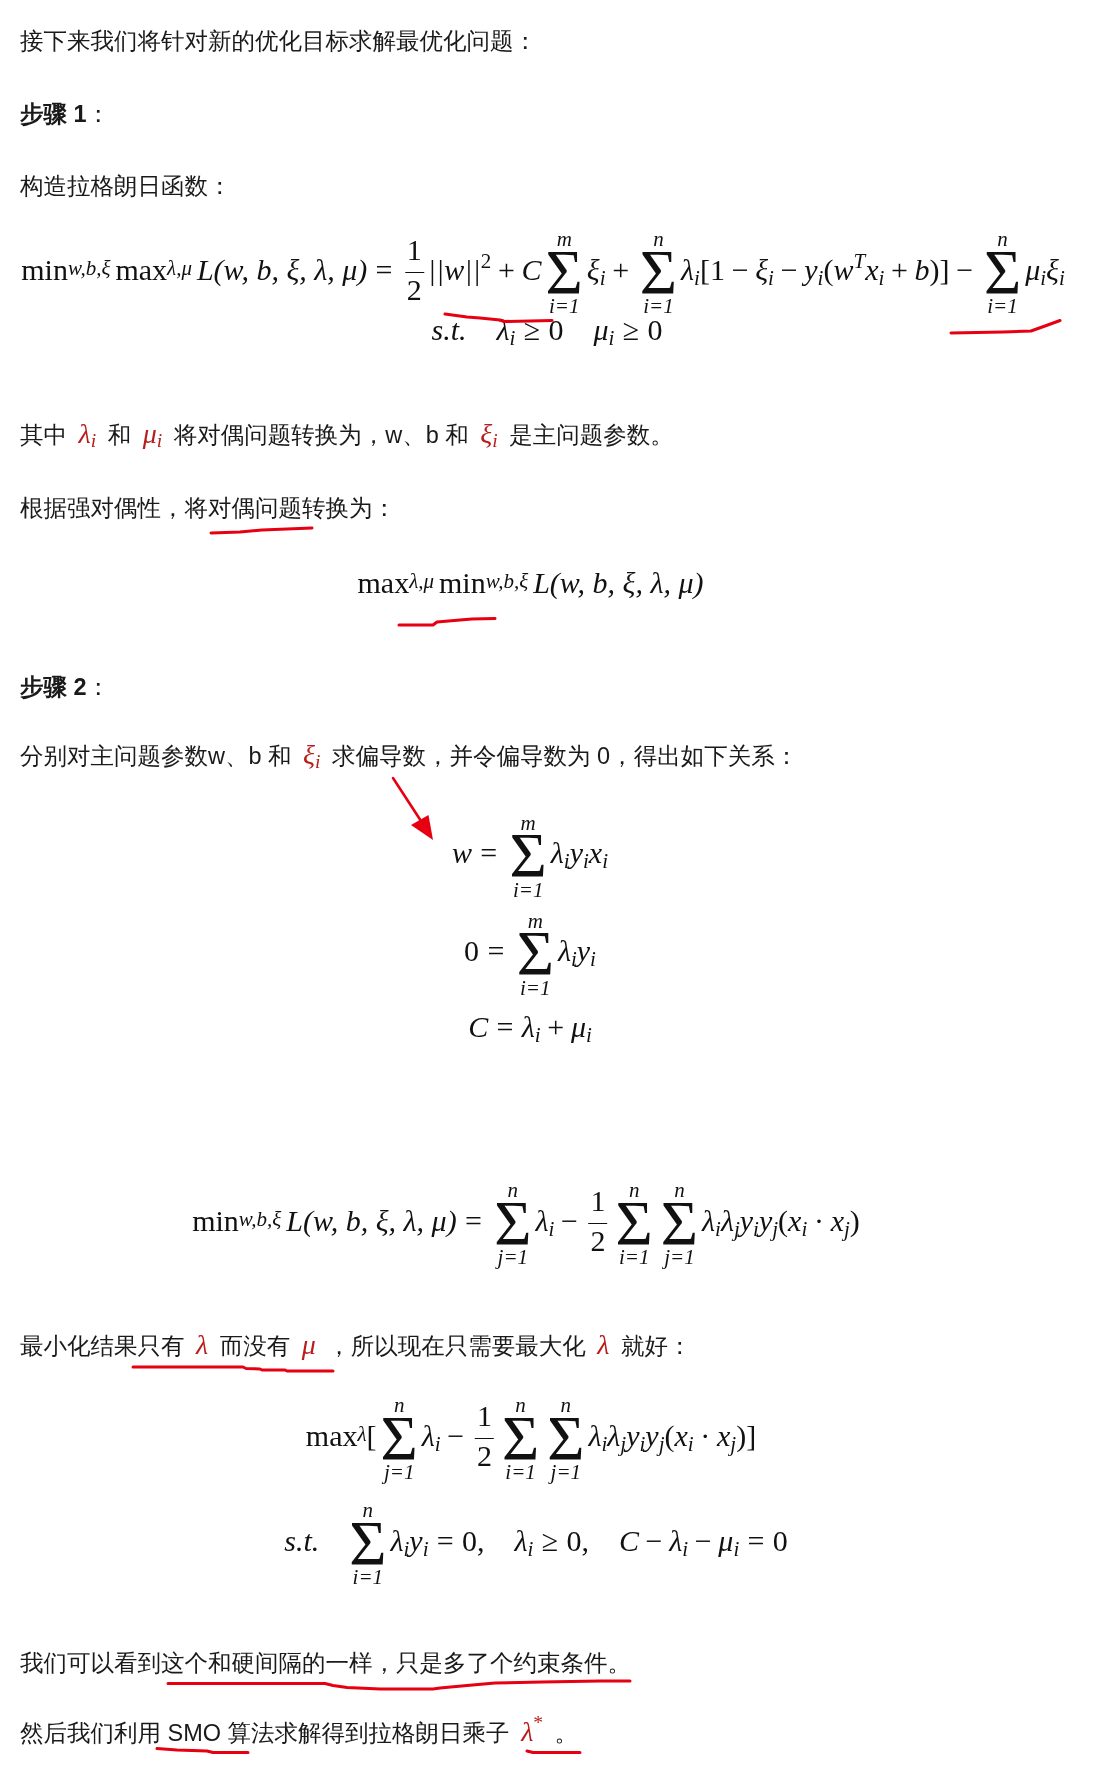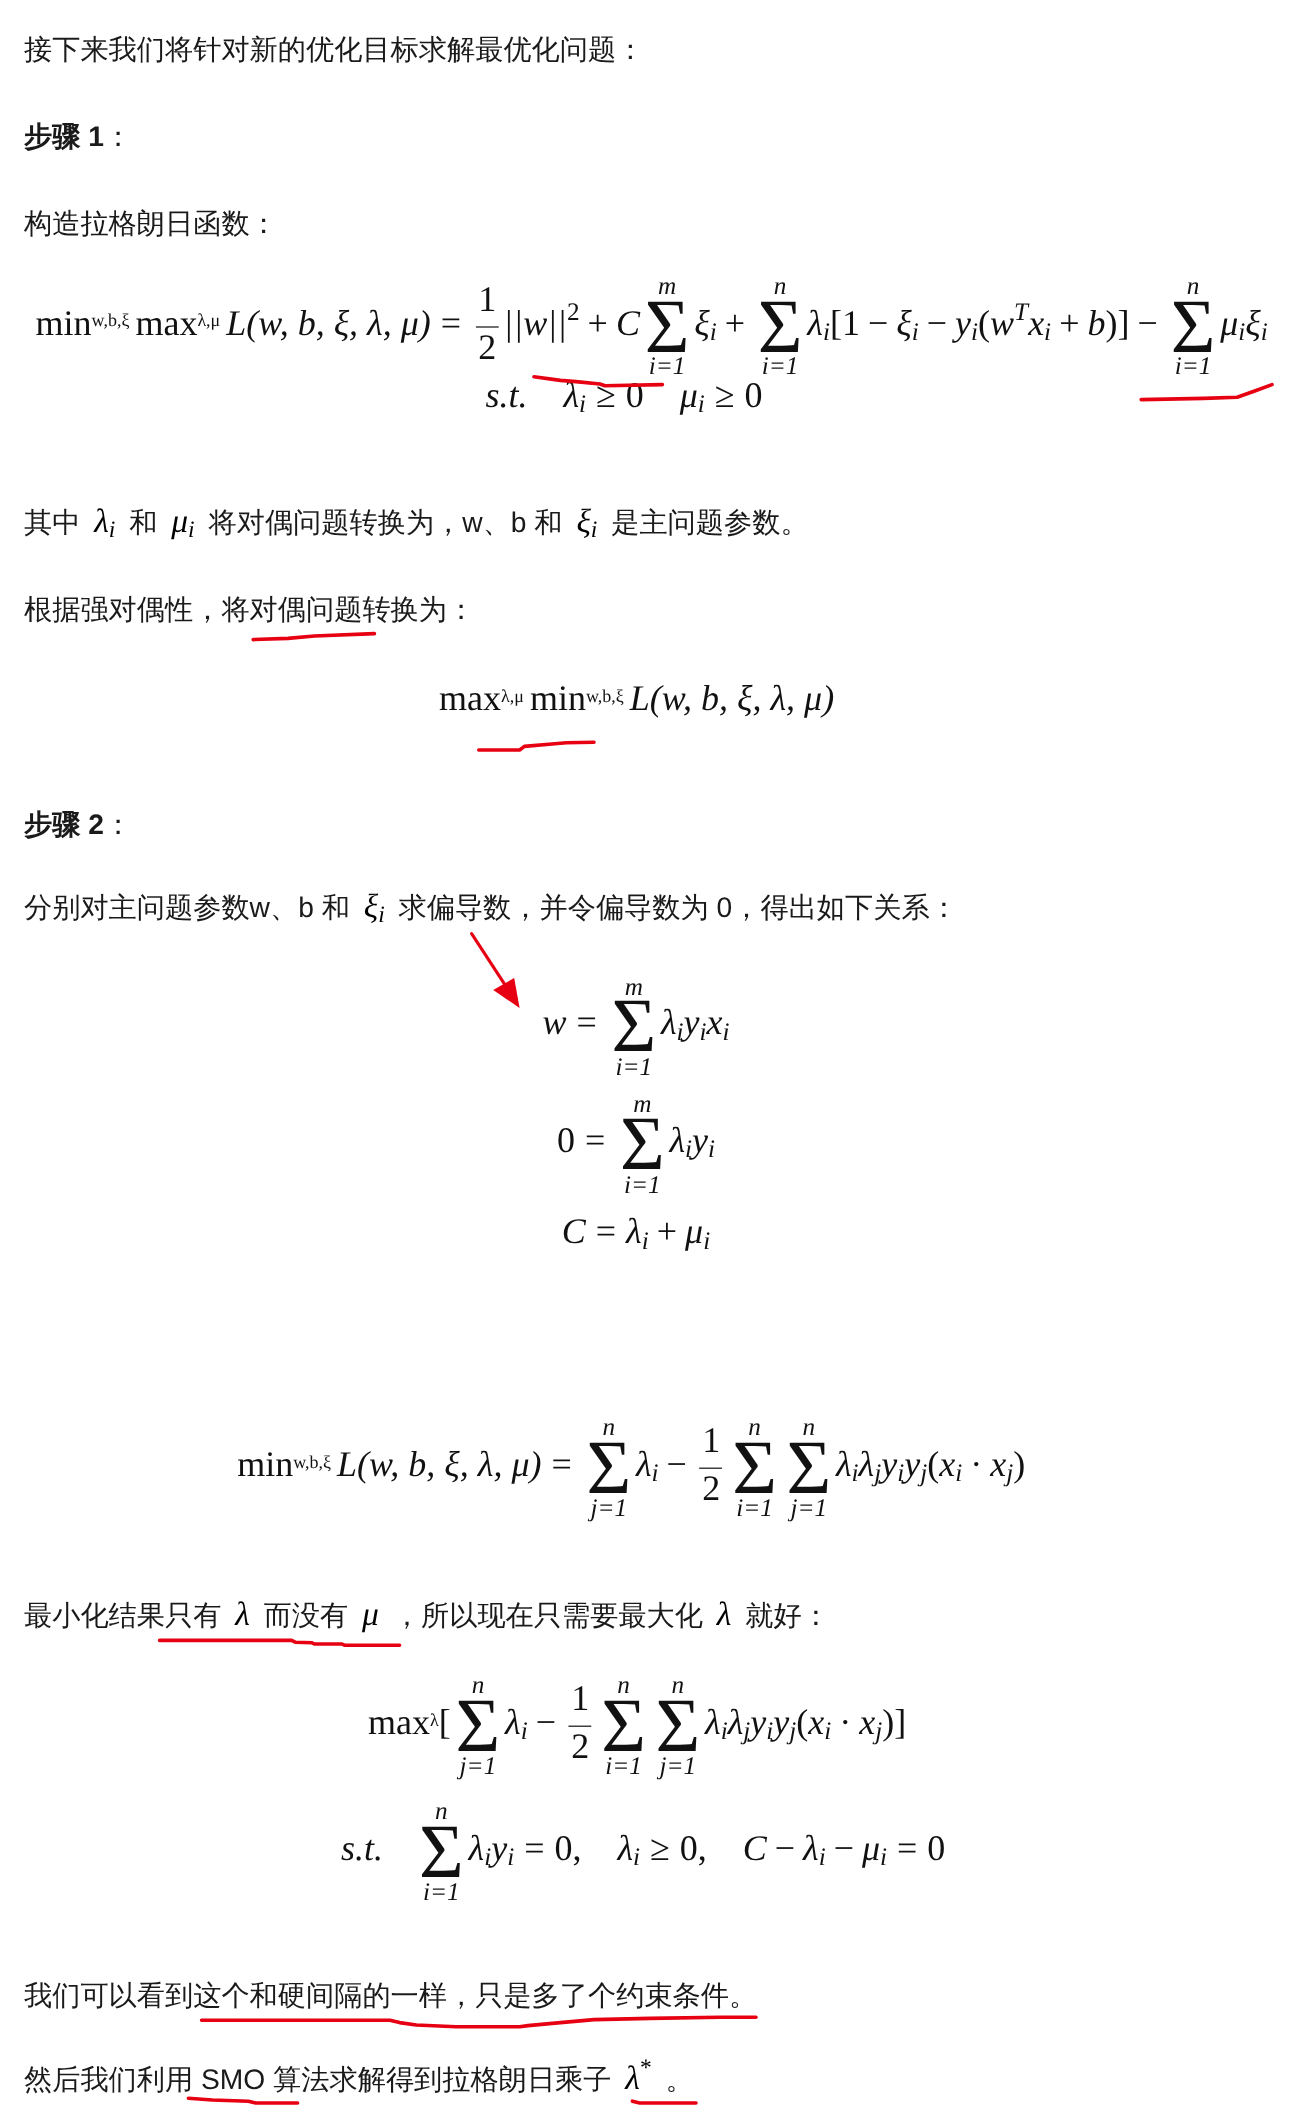--- a/index.html
+++ b/index.html
@@ -1,33 +1,33 @@
 <!DOCTYPE html>
 <html><head>
 <meta charset="utf-8">
 <style>
 html,body{margin:0;padding:0;background:#ffffff;}
 #page{position:relative;width:1095px;height:1769px;overflow:hidden;background:#ffffff;color:#1a1a1a;}
 .p{position:absolute;left:20px;height:36px;line-height:36px;font-family:"Liberation Sans","DejaVu Sans",sans-serif;font-size:23.5px;color:#1a1a1a;white-space:nowrap;}
 .p .bold{font-weight:700;}
-.im{font-family:"Liberation Serif","DejaVu Serif",serif;font-size:28px;font-style:italic;line-height:1;margin:0 5px;color:#000000;}
+.im{font-family:"Liberation Serif","DejaVu Serif",serif;font-size:28px;font-style:italic;line-height:1;margin:0 5px;color:#b91c1c;}
 .im sub{font-size:0.7em;vertical-align:-0.22em;line-height:0;}
 .im sup{font-size:0.7em;vertical-align:0.6em;line-height:0;font-style:normal;}
 .eq{position:absolute;height:30px;line-height:30px;font-family:"Liberation Serif","DejaVu Serif",serif;font-size:30px;color:#111111;white-space:nowrap;transform:translateX(-50%);}
 .eq .i{font-style:italic;}
 .eq .u{font-style:normal;}
 .eq .bin{font-style:normal;margin:0 6.7px;}
 .eq .rel{font-style:normal;margin:0 8.3px;}
 .eq .mr5{margin-right:5px;}
 .eq .ql{margin-left:30px;}
 .eq sub{font-size:21px;vertical-align:-4.5px;line-height:0;font-style:italic;}
 .eq sup{font-size:21px;vertical-align:12px;line-height:0;font-style:normal;}
 .eq sup.i{font-style:italic;}
 .lim{display:inline-flex;flex-direction:row;align-items:center;line-height:30px;font-style:normal;}
-.lim .sub{font-size:15px;line-height:20px;margin-top:-3px;}
+.lim .sub{font-size:21px;line-height:20px;margin-top:-3px;font-style:italic;}
 .sum{display:inline-block;position:relative;font-size:64px;line-height:30px;vertical-align:-13.7px;font-style:normal;margin:0 4px;}
 .sum .up,.sum .lo{position:absolute;left:50%;transform:translateX(-50%);font-size:21px;line-height:20px;font-style:italic;white-space:nowrap;}
 .sum .up{top:-28.4px;}
 .sum .lo{top:38.7px;}
 .frac{display:inline-flex;flex-direction:column;align-items:center;position:relative;top:-20.3px;margin:0 4px;font-style:normal;}
 .frac .num{line-height:30px;padding:0 2px 7.9px 2px;border-bottom:1.2px solid #111111;}
 .frac .den{line-height:30px;margin-top:1.8px;}
 .annot{position:absolute;left:0;top:0;pointer-events:none;}
 .annot polyline,.annot line{fill:none;stroke-width:3;stroke-linecap:round;stroke-linejoin:round;}
 .annot .shaft{stroke-width:2.6;}
@@ -47,21 +47,21 @@
         <span class="u">min</span>
         <span class="sub">w,b,ξ</span>
       </span><span class="lim mr5">
         <span class="u">max</span>
         <span class="sub">λ,μ</span>
       </span><span class="i">L(w, b, ξ, λ, μ)</span><span class="rel">=</span><span class="frac">
         <span class="num">1</span>
         <span class="den">2</span>
       </span><span class="i">||w||</span><sup>2</sup><span class="bin">+</span><span class="i">C</span><span class="sum"><span>Σ</span><span class="up">m</span><span class="lo">i=1</span></span><span class="i">ξ</span><sub>i</sub><span class="bin">+</span><span class="sum"><span>Σ</span><span class="up">n</span><span class="lo">i=1</span></span><span class="i">λ</span><sub>i</sub><span class="u">[1</span><span class="bin">−</span><span class="i">ξ</span><sub>i</sub><span class="bin">−</span><span class="i">y</span><sub>i</sub><span class="u">(</span><span class="i">w</span><sup class="i">T</sup><span class="i">x</span><sub>i</sub><span class="bin">+</span><span class="i">b</span><span class="u">)]</span><span class="bin">−</span><span class="sum"><span>Σ</span><span class="up">n</span><span class="lo">i=1</span></span><span class="i">μ</span><sub>i</sub><span class="i">ξ</span><sub>i</sub></div>
 
-<div class="eq" style="left:520px;top:314.9px"><span class="i">s.t.</span><span class="i ql">λ</span><sub>i</sub><span class="rel">≥</span><span class="u">0</span><span class="i ql">μ</span><sub>i</sub><span class="rel">≥</span><span class="u">0</span></div>
+<div class="eq" style="left:547px;top:314.9px"><span class="i">s.t.</span><span class="i ql">λ</span><sub>i</sub><span class="rel">≥</span><span class="u">0</span><span class="i ql">μ</span><sub>i</sub><span class="rel">≥</span><span class="u">0</span></div>
 
 <div class="p" style="top:416.5px"><span>其中</span> <span class="im"><span>λ</span><sub>i</sub></span> <span>和</span> <span class="im"><span>μ</span><sub>i</sub></span> <span>将对偶问题转换为，w、b 和</span> <span class="im"><span>ξ</span><sub>i</sub></span> <span>是主问题参数。</span></div>
 
 <div class="p" style="top:489.5px">根据强对偶性，将对偶问题转换为：</div>
 
 <div class="eq" style="left:530.5px;top:567.9px"><span class="lim mr5">
         <span class="u">max</span>
         <span class="sub">λ,μ</span>
       </span><span class="lim mr5">
         <span class="u">min</span>

